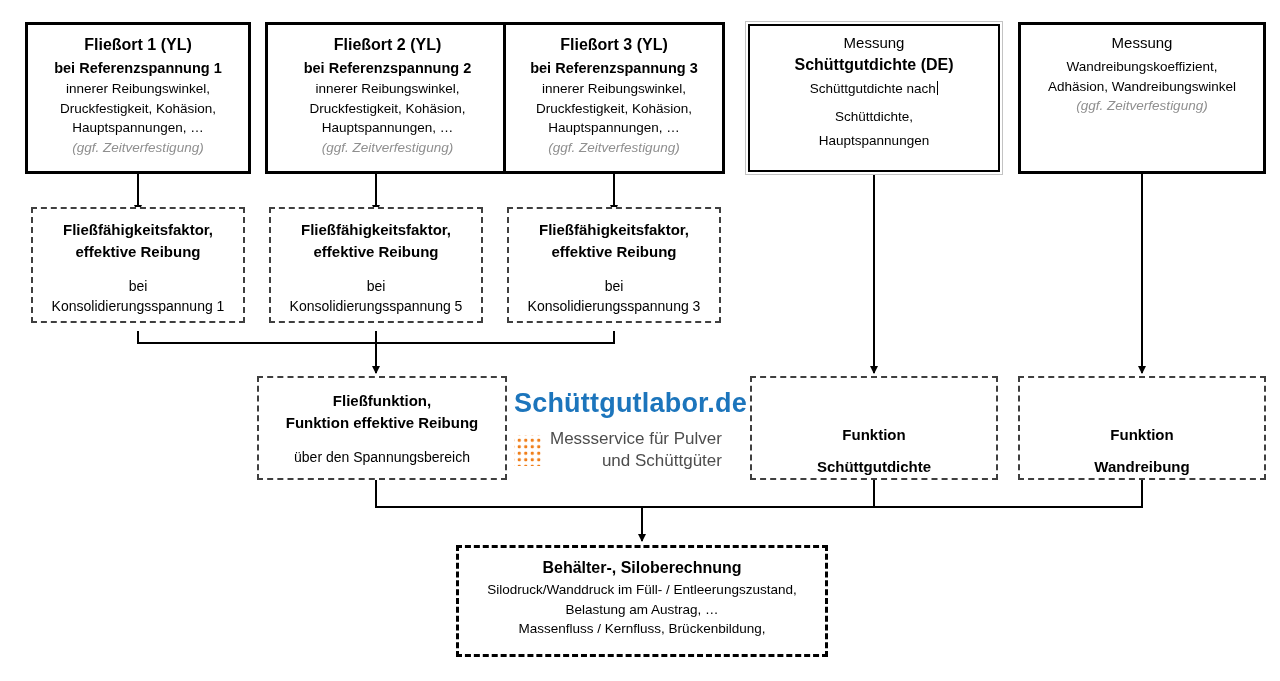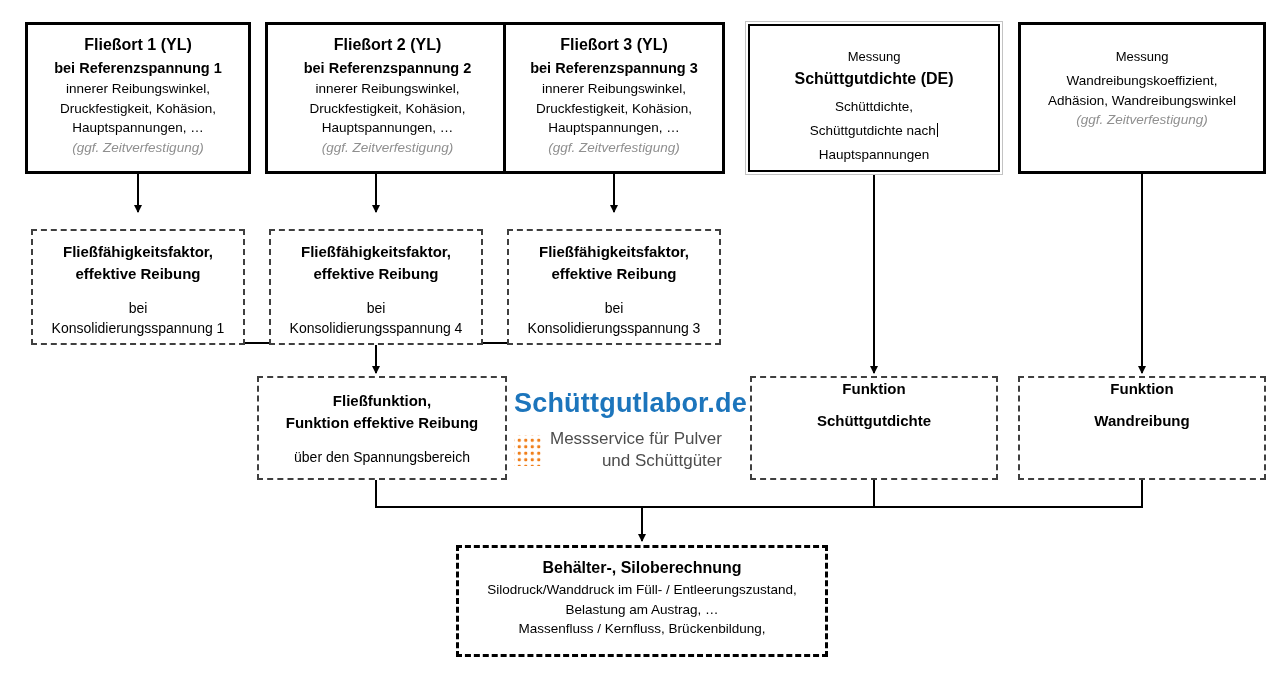--- a/index.html
+++ b/index.html
@@ -10,32 +10,32 @@
     font-family:"Liberation Sans", sans-serif; color:#000; background:#fff; overflow:hidden;
   }
   svg.connectors { position:absolute; left:0; top:0; pointer-events:none; }
 
   .box { position:absolute; background:#fff; text-align:center; }
   .top { top:22px; height:152px; padding-top:8px; }
   .solid { border:3px solid #000; }
   .selected { border-width:2px; outline:1px solid #c3c3c3; outline-offset:2px; }
   .dashed { border:2px dashed #3f3f3f; }
   .bigdash { border:3px dashed #000; }
-  .mid { top:229px; height:116px; width:214px; padding-top:10px;text-align:center; }
+  .mid { top:207px; height:116px; width:214px; padding-top:10px;text-align:center; }
   .fn { top:376px; height:104px; padding-top:12px; }
-  .center2 { display:flex; flex-direction:column; justify-content:flex-start; padding-top:0; gap:10px; }
+  .center2 { display:flex; flex-direction:column; justify-content:flex-end; padding-top:0; gap:10px; }
   .bottom { left:456px; top:545px; width:372px; height:112px; padding-top:8px; }
 
   .t16 { font-size:16px; font-weight:bold; line-height:24px; }
   .t15b { font-size:15px; font-weight:bold; line-height:22px; }
   .t14b { font-size:14.5px; font-weight:bold; line-height:22px; }
   .t14 { font-size:14px; line-height:20px; }
   .t13 { font-size:13.5px; line-height:19.5px; }
   .t13s { font-size:13.5px; line-height:24px; }
-  .label { font-size:13px; line-height:20px;margin-top:14px; }
+  .label { font-size:15px; line-height:20px; }
   .note { font-style:italic; color:#8f8f8f; }
   .gaptop { margin-top:13px; }
   .gap4 { margin-top:4px; }
 
   .caret { display:inline-block; width:1.5px; height:14px; background:#000; margin-left:1px; vertical-align:-2px; }
 
   .logo { position:absolute; left:514px; top:388px; }
   .brand { font-size:27px; font-weight:bold; color:var(--brand,#1c75bc); letter-spacing:0.2px; }
   .tagline-row { display:flex; align-items:center; gap:9px; margin-top:9px; }
   .dots {
@@ -93,22 +93,22 @@
     <div class="t14b">bei Referenzspannung 3</div>
     <div class="t13">innerer Reibungswinkel,</div>
     <div class="t13">Druckfestigkeit, Kohäsion,</div>
     <div class="t13">Hauptspannungen, …</div>
     <div class="t13 note">(ggf. Zeitverfestigung)</div>
   </div>
 
   <div class="box solid selected top" style="left:748px; width:252px; top:24px; height:148px; padding-top:7px;">
     <div class="label">Messung</div>
     <div class="t16">Schüttgutdichte (DE)</div>
+    <div class="t13s"><span>Schüttgutdichte nach</span><span class="caret"></span></div>
     <div class="t13s gap4">Schüttdichte,</div>
-    <div class="t13s"><span>Schüttgutdichte nach</span><span class="caret"></span></div>
     <div class="t13s">Hauptspannungen</div>
   </div>
 
   <div class="box solid top" style="left:1018px; width:248px;">
     <div class="label">Messung</div>
     <div class="t13 gap4">Wandreibungskoeffizient,</div>
     <div class="t13">Adhäsion, Wandreibungswinkel</div>
     <div class="t13 note">(ggf. Zeitverfestigung)</div>
   </div>
 
@@ -116,21 +116,21 @@
     <div class="t15b">Fließfähigkeitsfaktor,</div>
     <div class="t15b">effektive Reibung</div>
     <div class="t14 gaptop">bei</div>
     <div class="t14">Konsolidierungsspannung 1</div>
   </div>
 
   <div class="box dashed mid" style="left:269px;">
     <div class="t15b">Fließfähigkeitsfaktor,</div>
     <div class="t15b">effektive Reibung</div>
     <div class="t14 gaptop">bei</div>
-    <div class="t14">Konsolidierungsspannung 4</div>
+    <div class="t14">Konsolidierungsspannung 5</div>
   </div>
 
   <div class="box dashed mid" style="left:507px;">
     <div class="t15b">Fließfähigkeitsfaktor,</div>
     <div class="t15b">effektive Reibung</div>
     <div class="t14 gaptop">bei</div>
     <div class="t14">Konsolidierungsspannung 3</div>
   </div>
 
   <div class="box dashed fn" style="left:257px; width:250px;">

